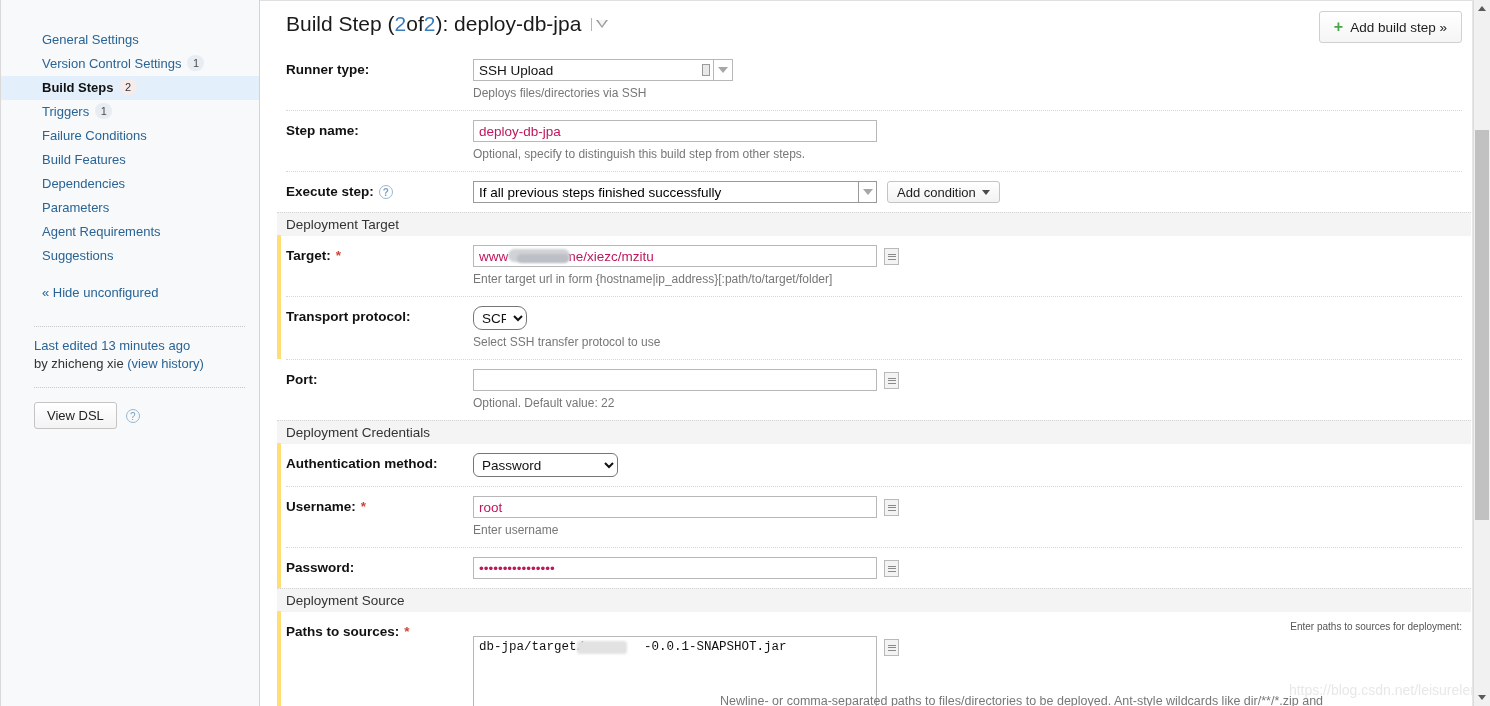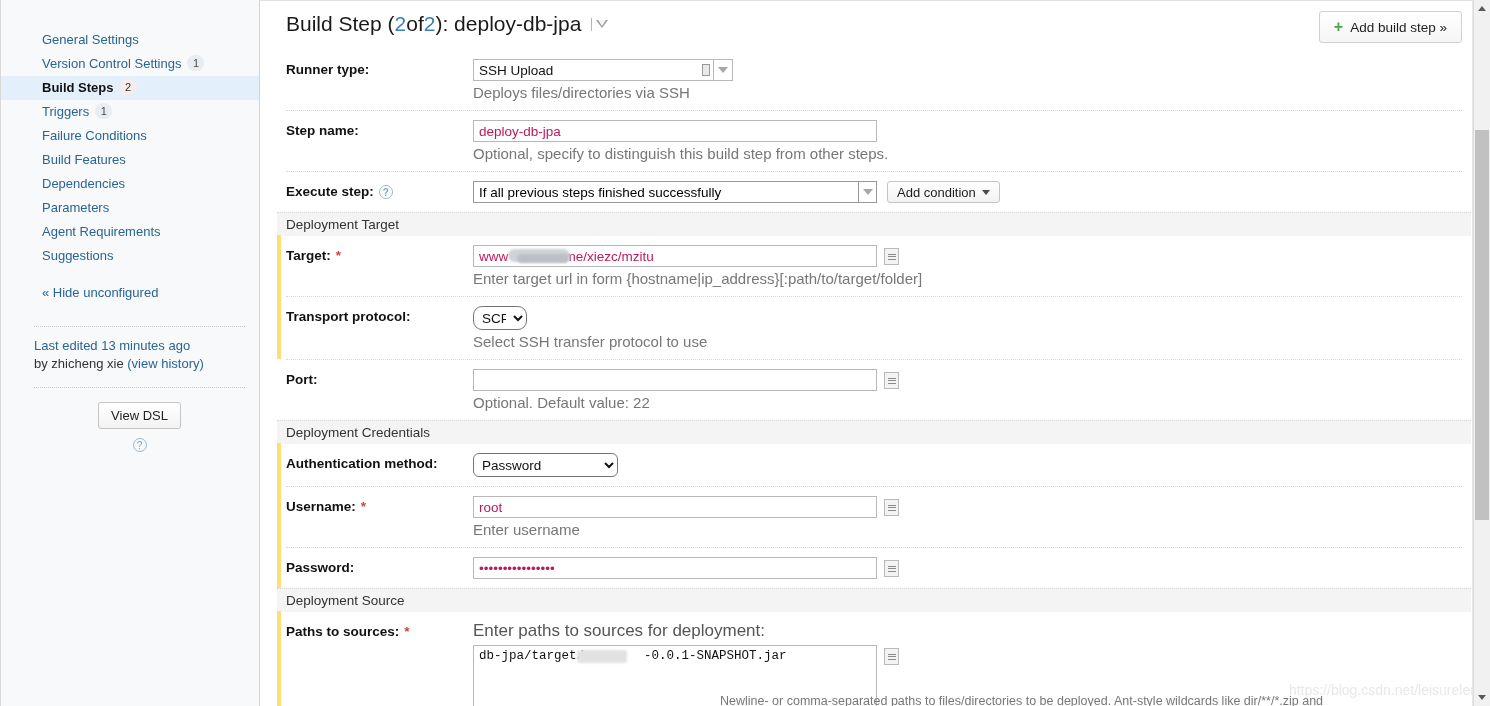--- a/index.html
+++ b/index.html
@@ -68,21 +68,21 @@
     padding: 10px 14px 0 34px;
     line-height: 18px;
     color: #2a6496;
   }
   .edited-block .by { color: #333; }
   .edited-block .hist { color: #2a6496; cursor: pointer; }
   .dsl-row {
     margin: 14px 14px 0 34px;
     padding-top: 14px;
     border-top: 1px dotted #c8c8c8;
-    display: flex; align-items: center; gap: 9px; flex-direction: column;
+    display: flex; align-items: center; gap: 9px;
   }
   .btn-dsl {
     border: 1px solid #c4c4c4;
     background: linear-gradient(#ffffff, #f3f3f3);
     border-radius: 3px;
     padding: 5px 12px;
     font-size: 13px;
     color: #222;
     cursor: pointer;
   }
@@ -171,28 +171,29 @@
     font-weight: bold;
     font-size: 13.5px;
     color: #111;
     padding-top: 3px;
     display: flex; align-items: baseline; gap: 5px;
   }
   .req { color: #d04437; font-weight: bold; }
   .row .field { flex: 1 1 auto; min-width: 0; }
   .hint {
     color: #777;
-    font-size: 15px;
+    font-size: 12px;
     margin-top: 4px;
     line-height: 16px;
   }
   .above-hint {
     color: #555;
-    font-size: 17px;
+    font-size: 10px;
     margin-bottom: 4px;
+    text-align: right;
   }
 
   .txt {
     width: 404px;
     height: 22px;
     border: 1px solid #b8b8b8;
     padding: 2px 5px;
     font-size: 13.5px;
     font-family: "Liberation Sans", sans-serif;
     color: #be185d;

